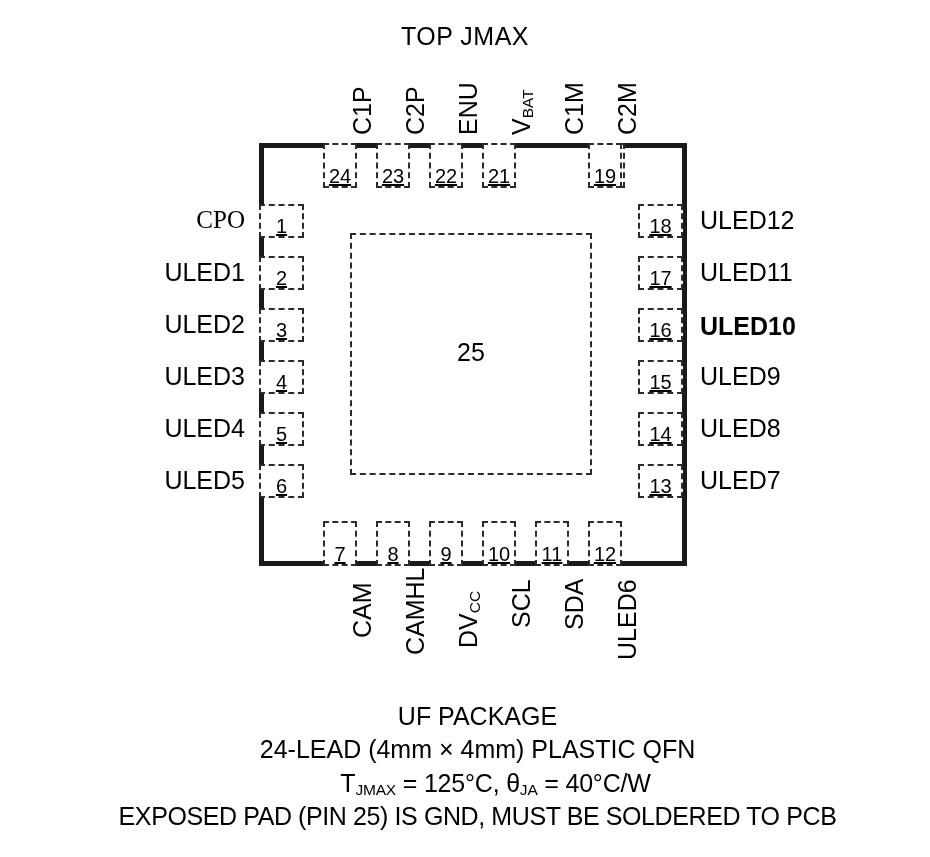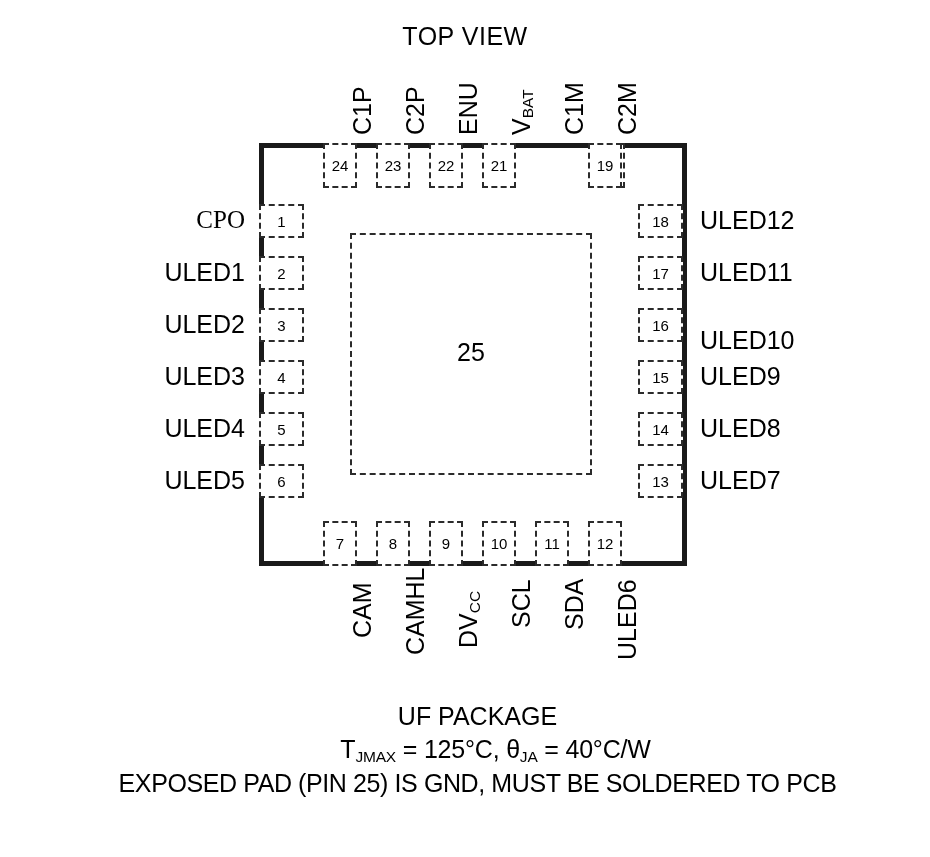--- a/index.html
+++ b/index.html
@@ -49,25 +49,26 @@
     text-align: center;
     font-size: 25px;
   }
 
   
   .pad {
     box-sizing: border-box;
     border: 2px dashed #2b2b2b;
     background: #ffffff;
     text-align: center;
-    font-size: 15px;
+    font-size: 20px;
     line-height: 1;
     display: flex;
-    align-items: center;
+    align-items: flex-end;
     justify-content: center;
+    text-decoration: underline;
   }
   
   .pad-top {
     width: 34px; height: 45px;
   }
   
   .pad-bottom {
     width: 34px; height: 45px;
   }
   
@@ -114,21 +115,21 @@
   #caption sub {
     font-size: 0.62em;
     vertical-align: baseline;
     position: relative;
     top: 0.22em;
   }
 </style>
 </head>
 <body>
 
-<div class="abs" id="top-view-title">TOP VIEW</div>
+<div class="abs" id="top-view-title">TOP JMAX</div>
 
 <div class="abs" id="package-body"></div>
 
 <div class="abs" id="exposed-pad"></div>
 <div class="abs" id="exposed-pad-number">25</div>
 
 <div class="abs pad pad-top" style="left:323px; top:143px;">
   <span>24</span>
 </div>
 <div class="abs label-vert" style="left:348px; top:135px;">
@@ -206,21 +207,21 @@
 <div class="abs label-right" style="left:700px; top:206px;">ULED12</div>
 
 <div class="abs pad pad-right" style="left:638px; top:256px;">
   <span>17</span>
 </div>
 <div class="abs label-right" style="left:700px; top:258px;">ULED11</div>
 
 <div class="abs pad pad-right" style="left:638px; top:308px;">
   <span>16</span>
 </div>
-<div class="abs label-right" style="left:700px; top:326px;">ULED10</div>
+<div class="abs label-right" style="left:700px; top:312px;font-weight:bold;">ULED10</div>
 
 <div class="abs pad pad-right" style="left:638px; top:360px;">
   <span>15</span>
 </div>
 <div class="abs label-right" style="left:700px; top:362px;">ULED9</div>
 
 <div class="abs pad pad-right" style="left:638px; top:412px;">
   <span>14</span>
 </div>
 <div class="abs label-right" style="left:700px; top:414px;">ULED8</div>
@@ -267,17 +268,18 @@
 
 <div class="abs pad pad-bottom" style="left:588px; top:521px;">
   <span>12</span>
 </div>
 <div class="abs label-vert" style="left:613px; top:660px;">
   <span>ULED6</span>
 </div>
 
 <div class="abs" id="caption">
   <div class="cap-line">UF PACKAGE</div>
+  <div class="cap-line">24-LEAD (4mm × 4mm) PLASTIC QFN</div>
   <div class="cap-line cond">
     <span>T</span><sub>JMAX</sub><span> = 125°C, θ</span><sub>JA</sub><span> = 40°C/W</span>
   </div>
   <div class="cap-line wide">EXPOSED PAD (PIN 25) IS GND, MUST BE SOLDERED TO PCB</div>
 </div>
 
 </body></html>

